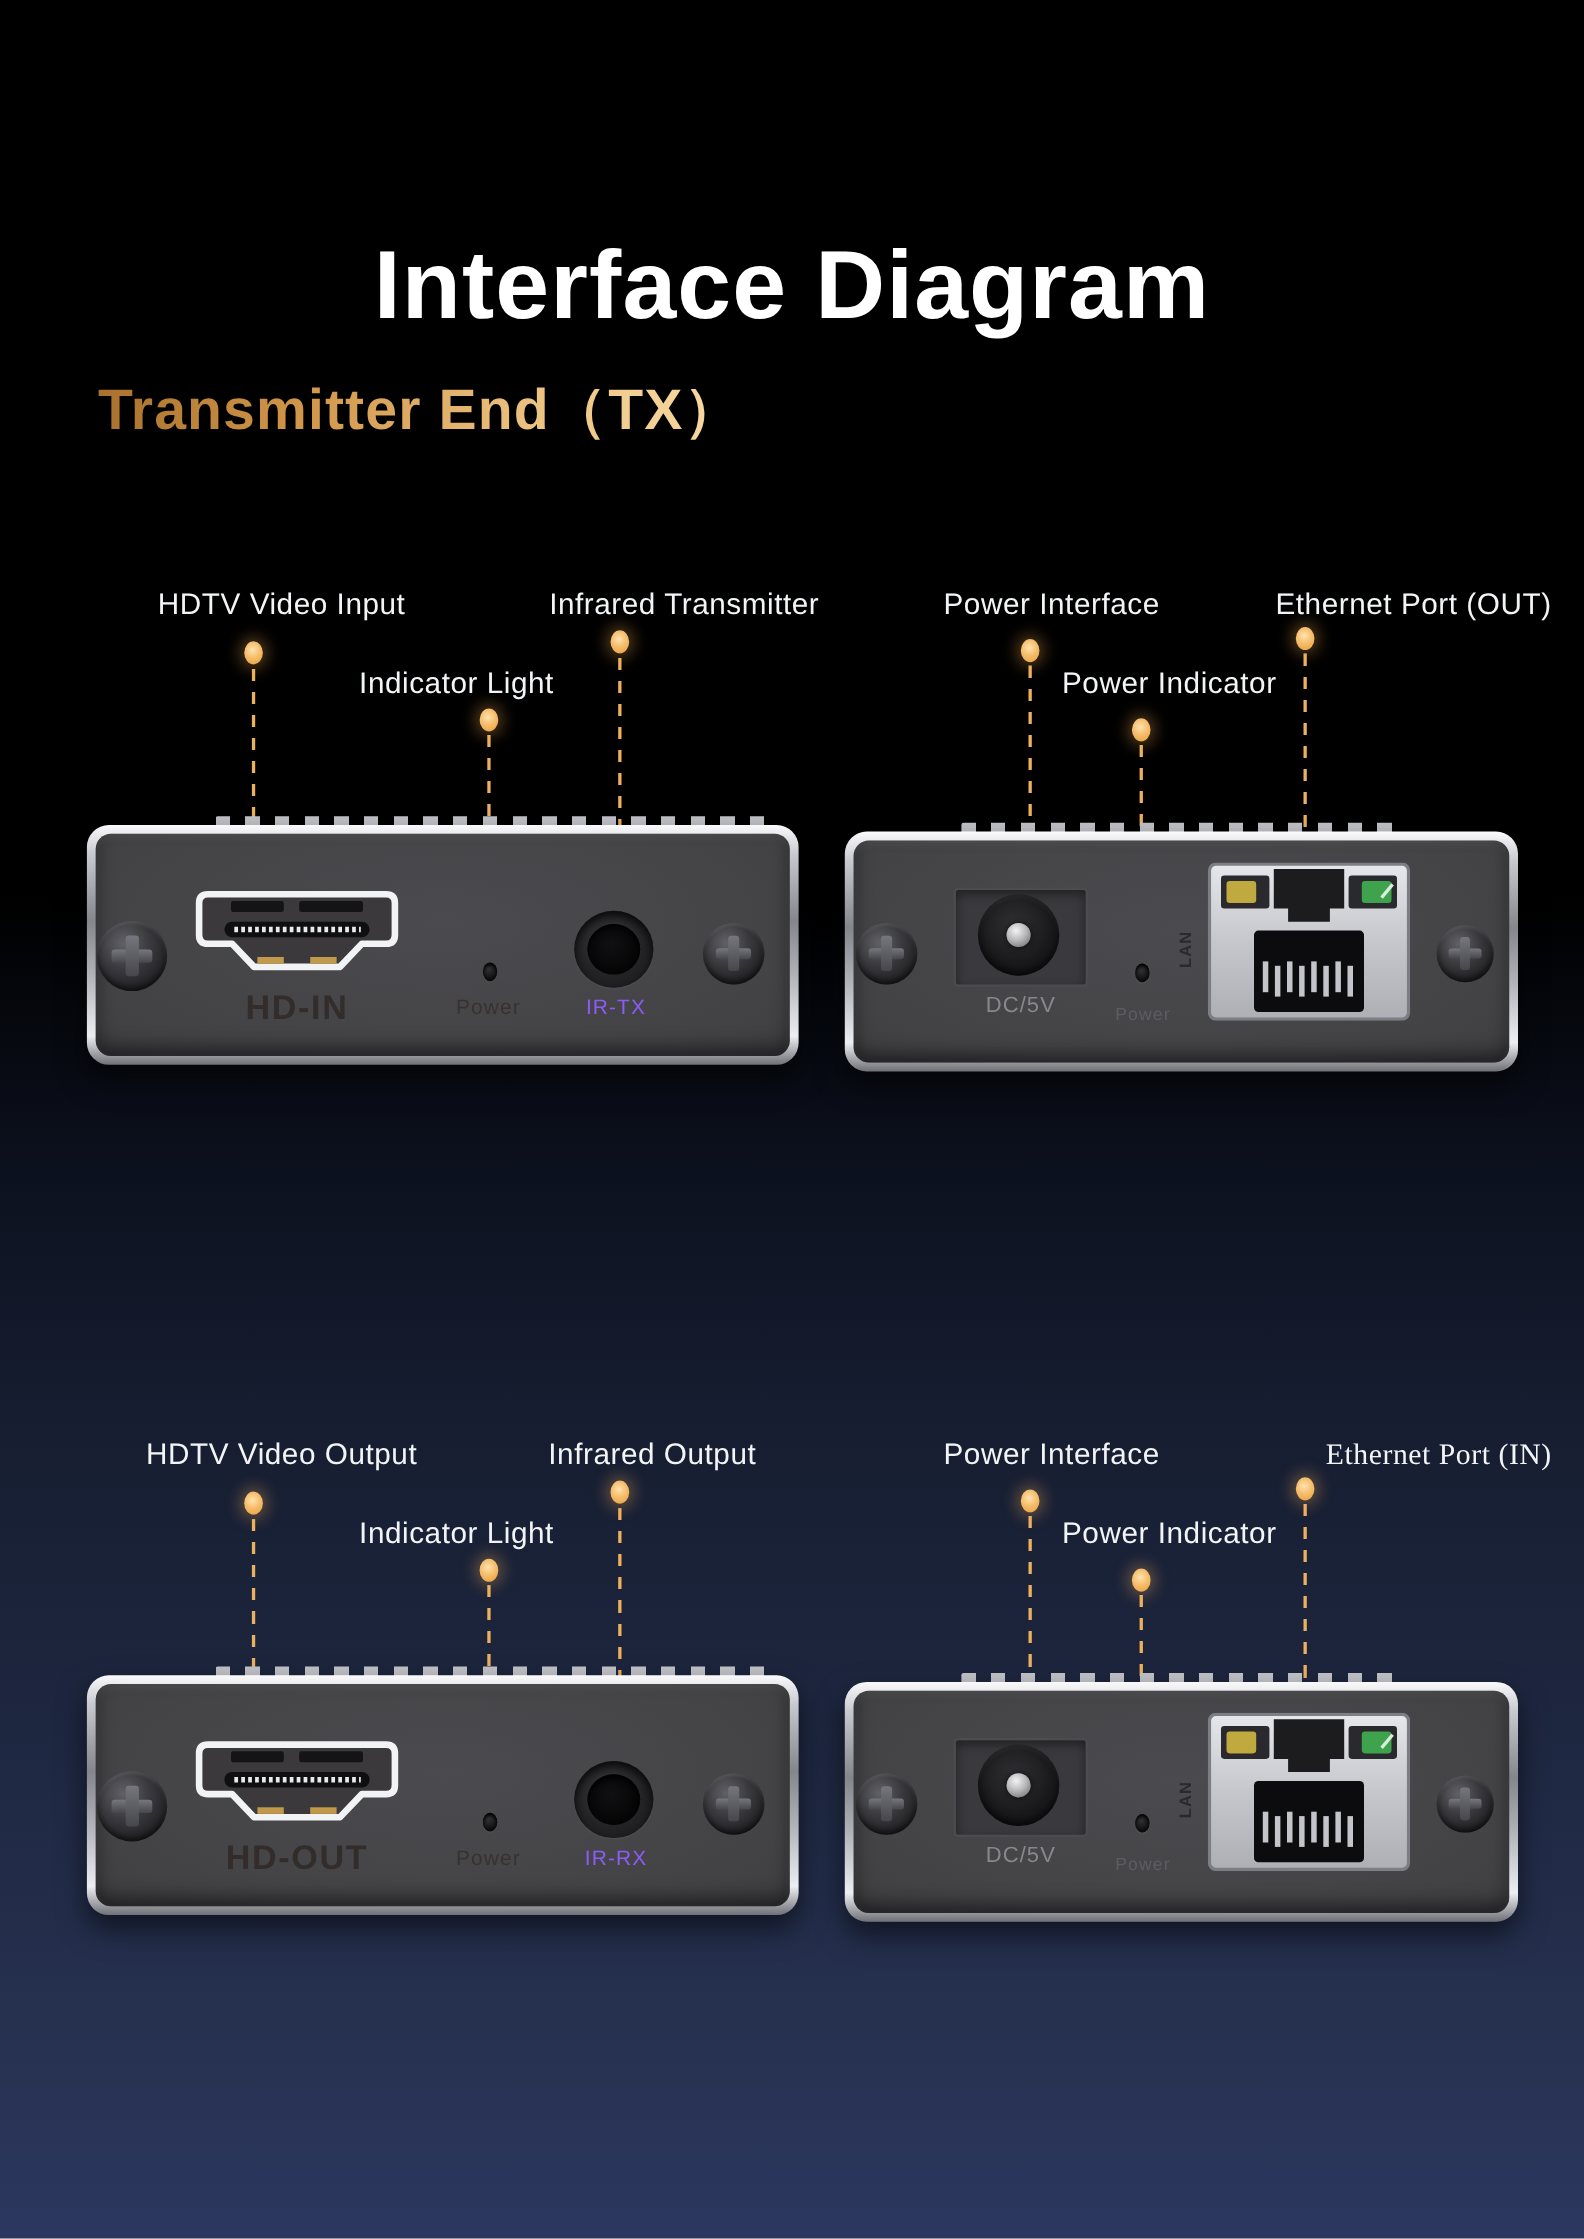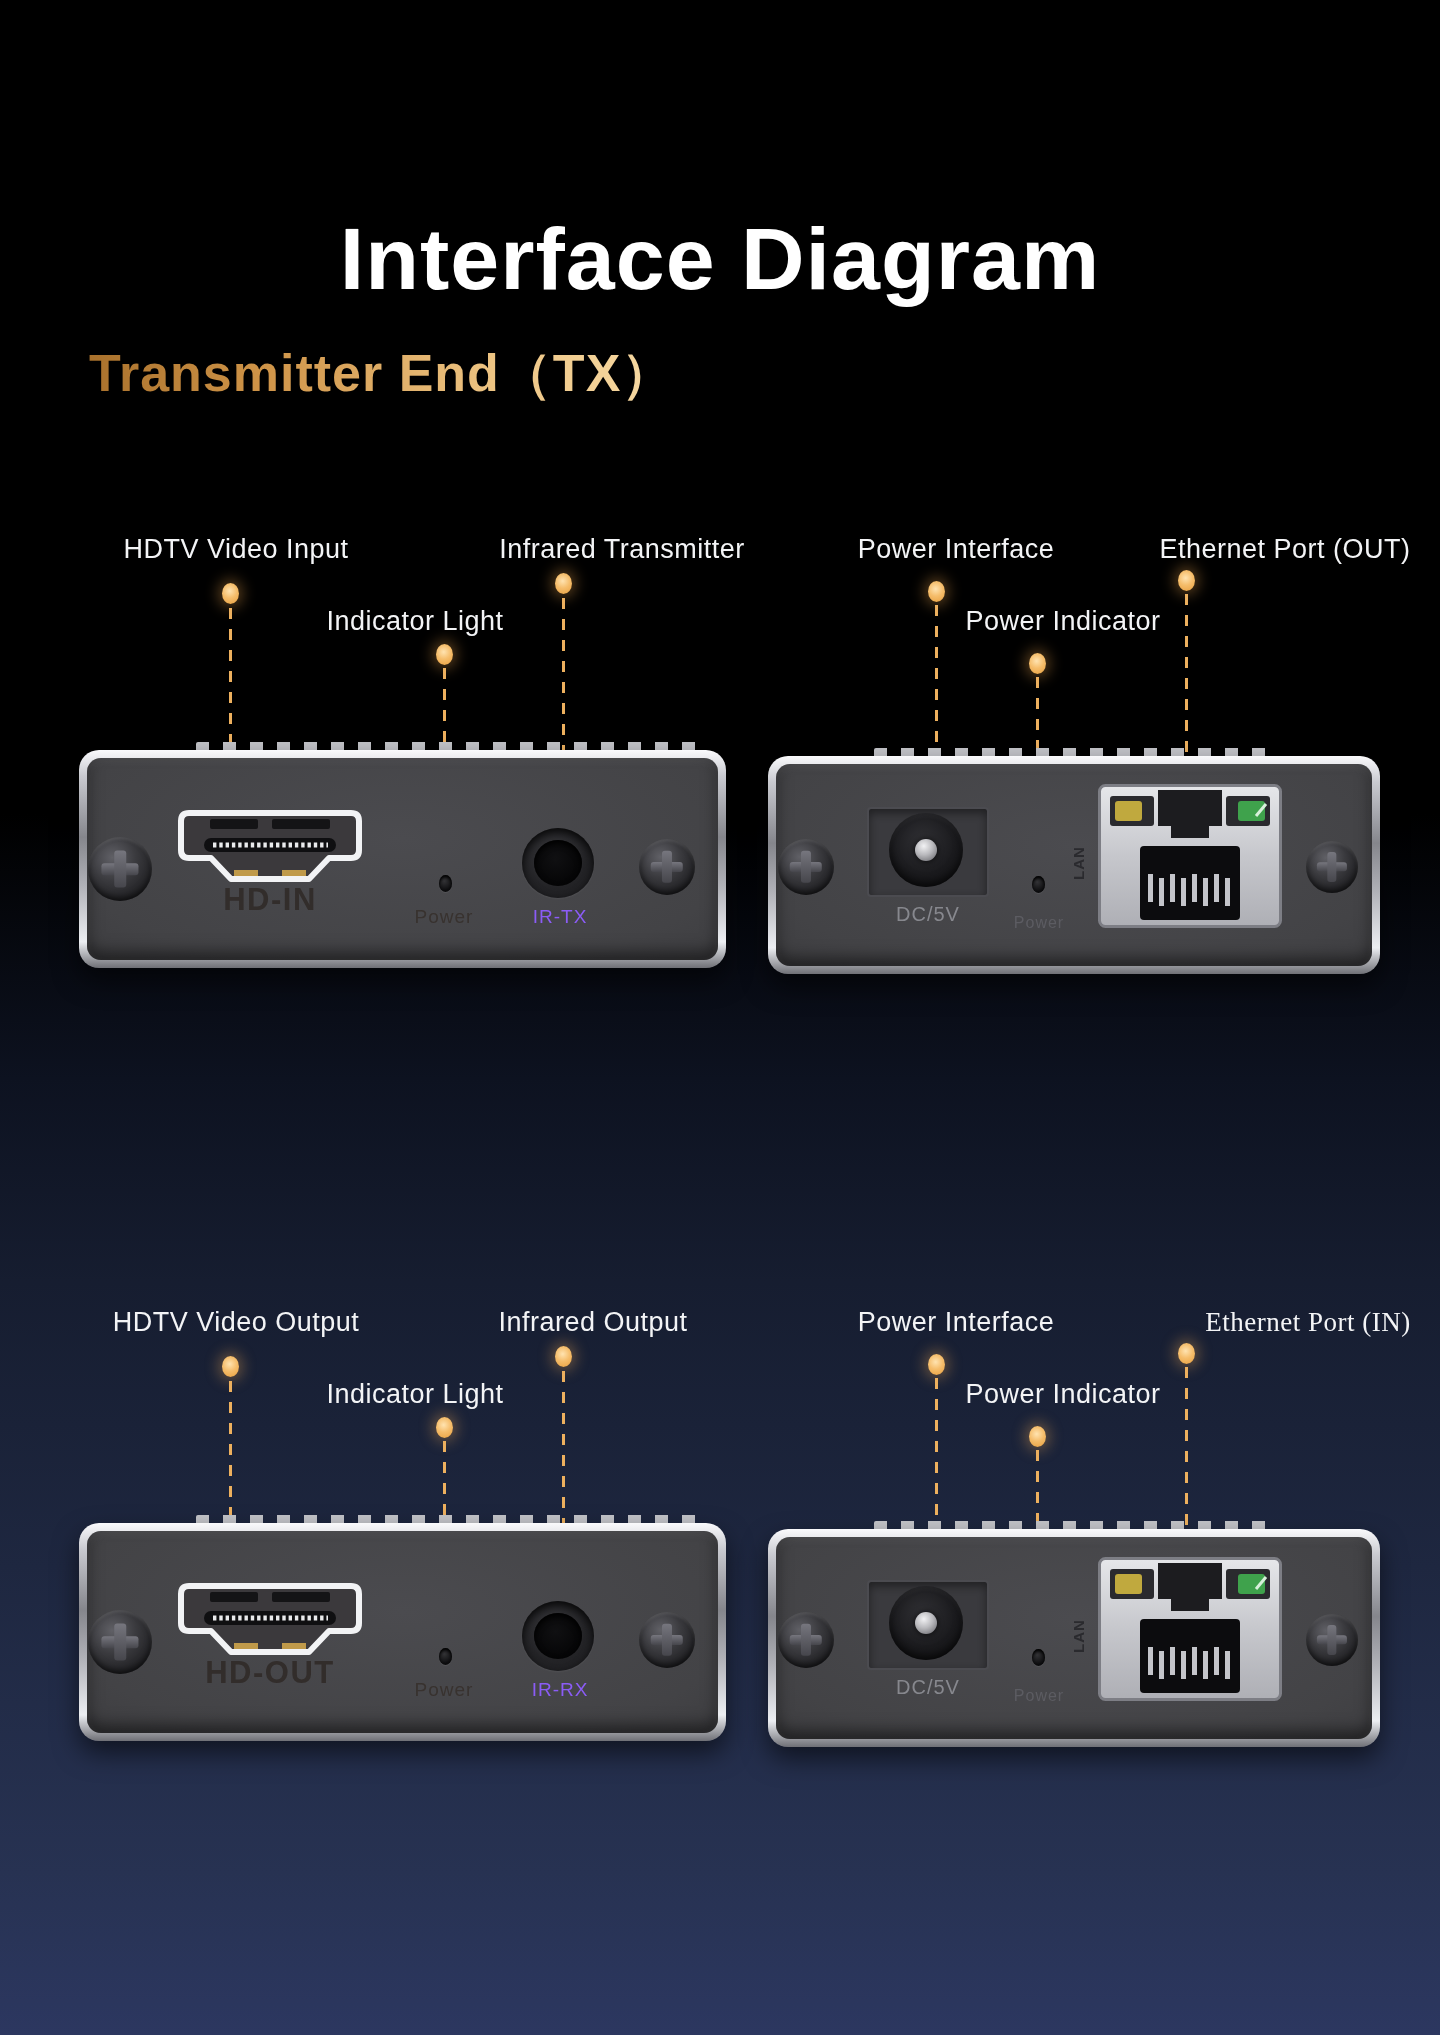--- a/index.html
+++ b/index.html
@@ -19,21 +19,21 @@
     position:absolute;left:89px;top:2px;margin:0;
     font-size:52px;font-weight:bold;letter-spacing:1px;line-height:1.2;
     background:linear-gradient(92deg,#a9712c 0%,#cf9448 30%,#eec584 70%,#f7dba6 100%);
     -webkit-background-clip:text;background-clip:text;color:transparent;
   }
   
   .co{
     position:absolute;transform:translateX(-50%);white-space:nowrap;
     font-size:27px;color:#f3f4f6;letter-spacing:.5px;
   }
-  .co-video{left:236px;top:194px;}
+  .co-video{left:256px;top:194px;}
   .co-infrared{left:622px;top:194px;}
   .co-power-interface{left:956px;top:194px;}
   .co-ethernet{left:1285px;top:194px;}
   .co-indicator{left:415px;top:266px;text-align:right;}
   .co-power-indicator{left:1063px;top:266px;}
   .sec-rx .co-infrared{left:593px;}
   .sec-rx .co-ethernet{left:1308px;font-family:Liberation Serif, serif;}
   
   .dot{
     position:absolute;width:17px;height:21px;border-radius:50%;
@@ -91,21 +91,21 @@
   .screw::after{width:18%;height:58%;}
   .av-screw-l{left:9px;top:87px;width:64px;height:64px;}
   .av-screw-r{left:560px;top:89px;width:56px;height:56px;}
   .net-screw-l{left:10px;top:83px;width:56px;height:56px;}
   .net-screw-r{left:538px;top:85px;width:52px;height:52px;}
   .hdmi-svg{position:absolute;left:97px;top:58px;}
   .port-label{
     position:absolute;transform:translateX(-50%);white-space:nowrap;
     font-size:31px;font-weight:600;color:#322d2b;letter-spacing:1.5px;
   }
-  .av-port-label{left:191px;top:132px;}
+  .av-port-label{left:191px;top:148px;}
   .pinhole{
     position:absolute;width:13px;height:17px;border-radius:50%;
     background:radial-gradient(circle at 40% 35%,#333336,#0c0c0e 70%);
     box-shadow:inset 0 2px 3px #000,0 1px 1px rgba(255,255,255,.08);
   }
   .av-pinhole{left:360px;top:125px;}
   .net-pinhole{left:264px;top:120px;}
   .small-label{
     position:absolute;transform:translateX(-50%);white-space:nowrap;
     font-size:19px;color:#38322f;letter-spacing:1px;

